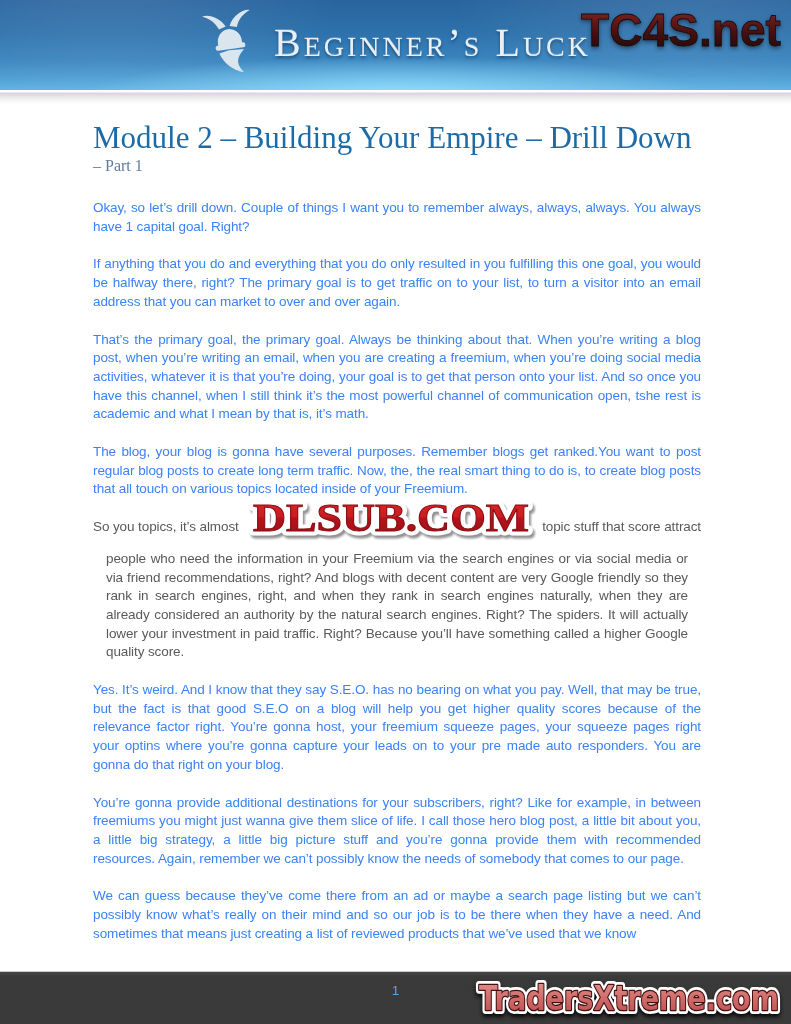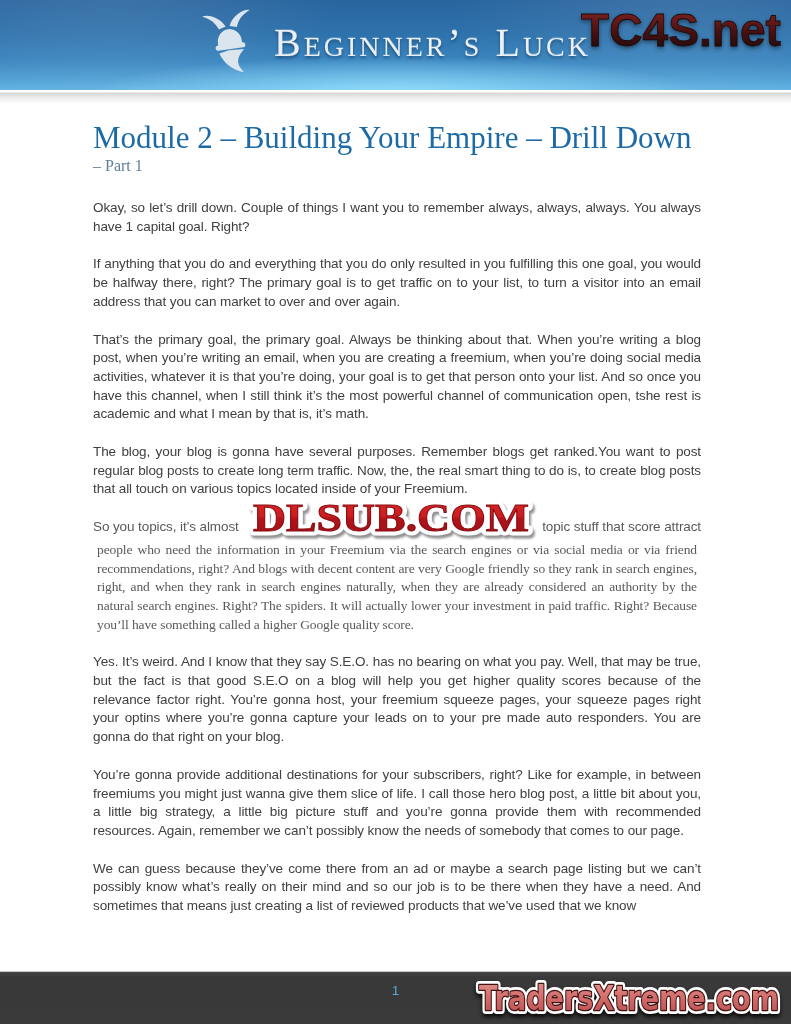--- a/index.html
+++ b/index.html
@@ -25,27 +25,27 @@
   .top-shadow{position:absolute;top:90px;left:0;width:791px;height:14px;
     background:linear-gradient(180deg,#ffffff 0px,#ffffff 2px,#d6d6d6 3px,#ededed 8px,#ffffff 14px);}
 
   
   .content{position:absolute;left:93px;top:121px;width:608px;color:#595959;}
   .doc-title{margin:0;font-family:"Liberation Serif",serif;font-weight:400;font-size:31px;
     line-height:33px;color:#1d6ba6;}
   .doc-subtitle{margin:0;font-family:"Liberation Serif",serif;font-weight:400;font-size:16px;
     line-height:24px;color:#5e7e9d;}
   .para{margin:19px 0 0 0;font-size:13.5px;line-height:18.7px;letter-spacing:-0.1px;
-    text-align:justify;color:#404040;}
+    text-align:justify;color:#3b82f6;}
   .para.first{margin-top:21px;}
   .wm-para{position:relative;margin-top:19px;}
   .wm-line{display:flex;justify-content:space-between;font-size:13.5px;line-height:18.7px;
     letter-spacing:-0.1px;color:#595959;}
-  .wm-rest{margin:4px;font-size:13.5px;line-height:18.7px;letter-spacing:-0.1px;
-    text-align:justify;color:#595959;font-family:Liberation Serif, serif;}
+  .wm-rest{margin:13px;font-size:13.5px;line-height:18.7px;letter-spacing:-0.1px;
+    text-align:justify;color:#595959;}
   .dlsub{position:absolute;left:148px;top:-25px;width:300px;height:50px;
     filter:drop-shadow(2px 3px 1px rgba(110,110,110,0.75));}
 
   
   .footer{position:absolute;left:0;bottom:0;width:791px;height:52px;
     border-top:1px solid #c9c9c9;
     background:linear-gradient(180deg,#454545 0px,#393939 5px,#3a3a3a 100%);}
   .page-number{position:absolute;left:0;right:0;top:11px;text-align:center;
     font-size:13.5px;color:#58a7d8;}
   .tx-wm{position:absolute;right:1px;top:1px;width:322px;height:50px;}

